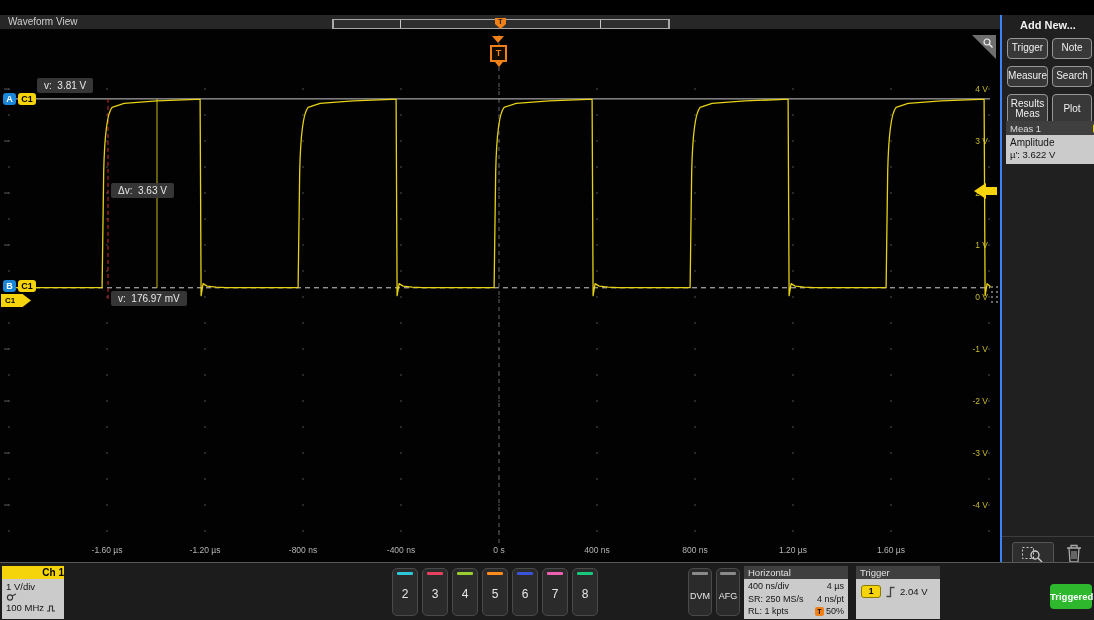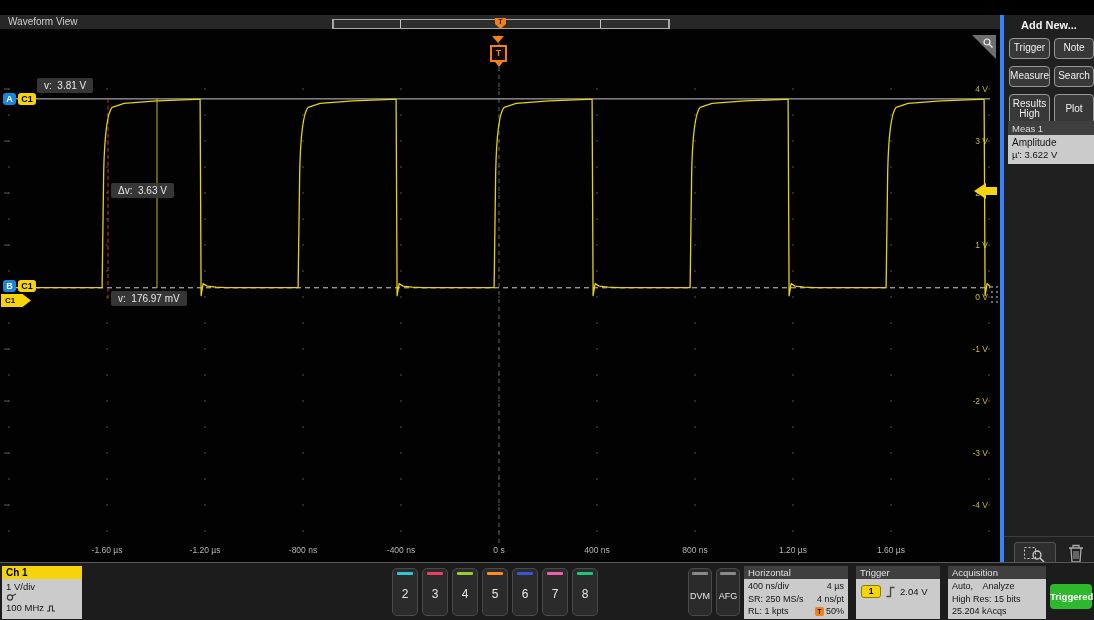--- a/index.html
+++ b/index.html
@@ -44,21 +44,21 @@
            padding:2px 7px;border-radius:2px;white-space:pre;}
   .corner-zoom{position:absolute;left:972px;top:6px;width:24px;height:24px;background:#6e6e6e;
                clip-path:polygon(0 0,100% 0,100% 100%);}
   .corner-zoom svg{position:absolute;left:10px;top:2px;}
   .grab-dots{position:absolute;left:991px;top:257px;display:grid;
              grid-template-columns:2px 2px;grid-auto-rows:2px;gap:3px;}
   .grab-dots i{background:#909090;border-radius:50%;}
 
   
   .rpanel{position:absolute;left:1000px;top:15px;width:94px;height:547px;background:#202020;
-          border-left:4px solid #3b82f6;z-index:6;box-sizing:border-box;}
+          border-left:2px solid #3b82f6;z-index:6;box-sizing:border-box;}
   .addnew{margin-top:4px;text-align:center;color:#f2f2f2;font-size:11px;font-weight:bold;}
   .rbtn-grid{display:grid;grid-template-columns:41px 40px;grid-template-rows:21px 21px 30px;
              gap:7px 4px;margin:7px 0 0 5px;}
   .rbtn{background:#383838;border:1px solid #979797;border-radius:4px;color:#f0f0f0;font-size:10px;
         display:flex;align-items:center;justify-content:center;text-align:center;line-height:1.05;cursor:default;}
   .meas-card{position:absolute;left:4px;top:106px;width:106px;}
   .meas-head{height:14px;background:#3f3f3f;display:flex;align-items:center;}
   .meas-title{color:#dcdcdc;font-size:9.5px;padding-left:4px;flex:1;}
   .meas-badge{width:16px;height:9px;background:#f6d40c;border-radius:2px;color:#000;font-size:8px;
               font-weight:bold;text-align:center;line-height:9px;margin-right:3px;}
@@ -70,21 +70,21 @@
                border:1px solid #555;border-radius:3px;display:flex;align-items:center;justify-content:center;}
   .trash-btn{position:absolute;left:62px;top:528px;width:20px;height:21px;display:flex;
              align-items:center;justify-content:center;}
 
   
   .bottombar{position:absolute;left:0;top:562px;width:1094px;height:58px;background:#1c1c1c;
              border-top:1px solid #585858;z-index:6;box-sizing:border-box;}
   .card{position:absolute;top:3px;height:53px;box-sizing:border-box;}
   .card-head{height:13px;background:#3f3f3f;color:#e2e2e2;font-size:9.5px;padding-left:4px;line-height:13px;}
   .card-body{background:#cbcbcb;color:#141414;height:40px;box-sizing:border-box;}
-  .ch1-card{left:2px;width:80px;}
+  .ch1-card{left:2px;width:62px;text-align:right;}
   .ch1-card .card-head{background:#f6d40c;color:#000;font-weight:bold;font-size:10px;}
   .ch1-row{font-size:9.5px;padding-left:4px;line-height:12px;display:flex;align-items:center;gap:2px;}
   .chan-group{position:absolute;left:392px;top:5px;display:flex;gap:4px;}
   .chan-btn{width:26px;height:48px;background:#2b2b2b;border:1px solid #4a4a4a;border-radius:5px;
             box-sizing:border-box;text-align:center;cursor:default;}
   .chan-bar{display:block;width:16px;height:3px;margin:3px auto 0 auto;border-radius:1px;}
   .chan-num{display:block;color:#e8e8e8;font-size:12px;margin-top:12px;}
   .add-group{position:absolute;left:602px;top:5px;display:flex;gap:2px;}
   .add-btn{width:26px;height:48px;background:#2b2b2b;border:1px solid #4a4a4a;border-radius:5px;
            box-sizing:border-box;text-align:center;cursor:default;}
@@ -395,21 +395,21 @@
     </div>
   </div>
 
   <aside class="rpanel">
     <div class="addnew">Add New...</div>
     <div class="rbtn-grid" id="rbtns">
         <div class="rbtn">Trigger</div>
         <div class="rbtn">Note</div>
         <div class="rbtn">Measure</div>
         <div class="rbtn">Search</div>
-        <div class="rbtn">Results High</div>
+        <div class="rbtn">Results Meas</div>
         <div class="rbtn">Plot</div>
       </div>
 
     <div class="meas-card">
       <div class="meas-head">
         <span class="meas-title">Meas 1</span>
         <span class="meas-badge">1</span>
       </div>
       <div class="meas-body">
         <div class="meas-line1">Amplitude</div>
@@ -519,24 +519,16 @@
         <div class="trig-row">
           <span class="trig-badge">1</span>
           <svg width="11" height="13">
             <path d="M1.5 11.5 H5.5 V2.5 H9.5" fill="none" stroke="#444" stroke-width="1.3"></path>
           </svg>
           <span>2.04 V</span>
         </div>
       </div>
     </div>
 
-    <div class="card acard">
-      <div class="card-head">Acquisition</div>
-      <div class="card-body" style="padding-top:1px">
-        <div class="arow">Auto,    Analyze</div>
-        <div class="arow">High Res: 15 bits</div>
-        <div class="arow">25.204 kAcqs</div>
-      </div>
-    </div>
 
     <div class="triggered">Triggered</div>
   </div>
 </div>
 
 </body></html>

